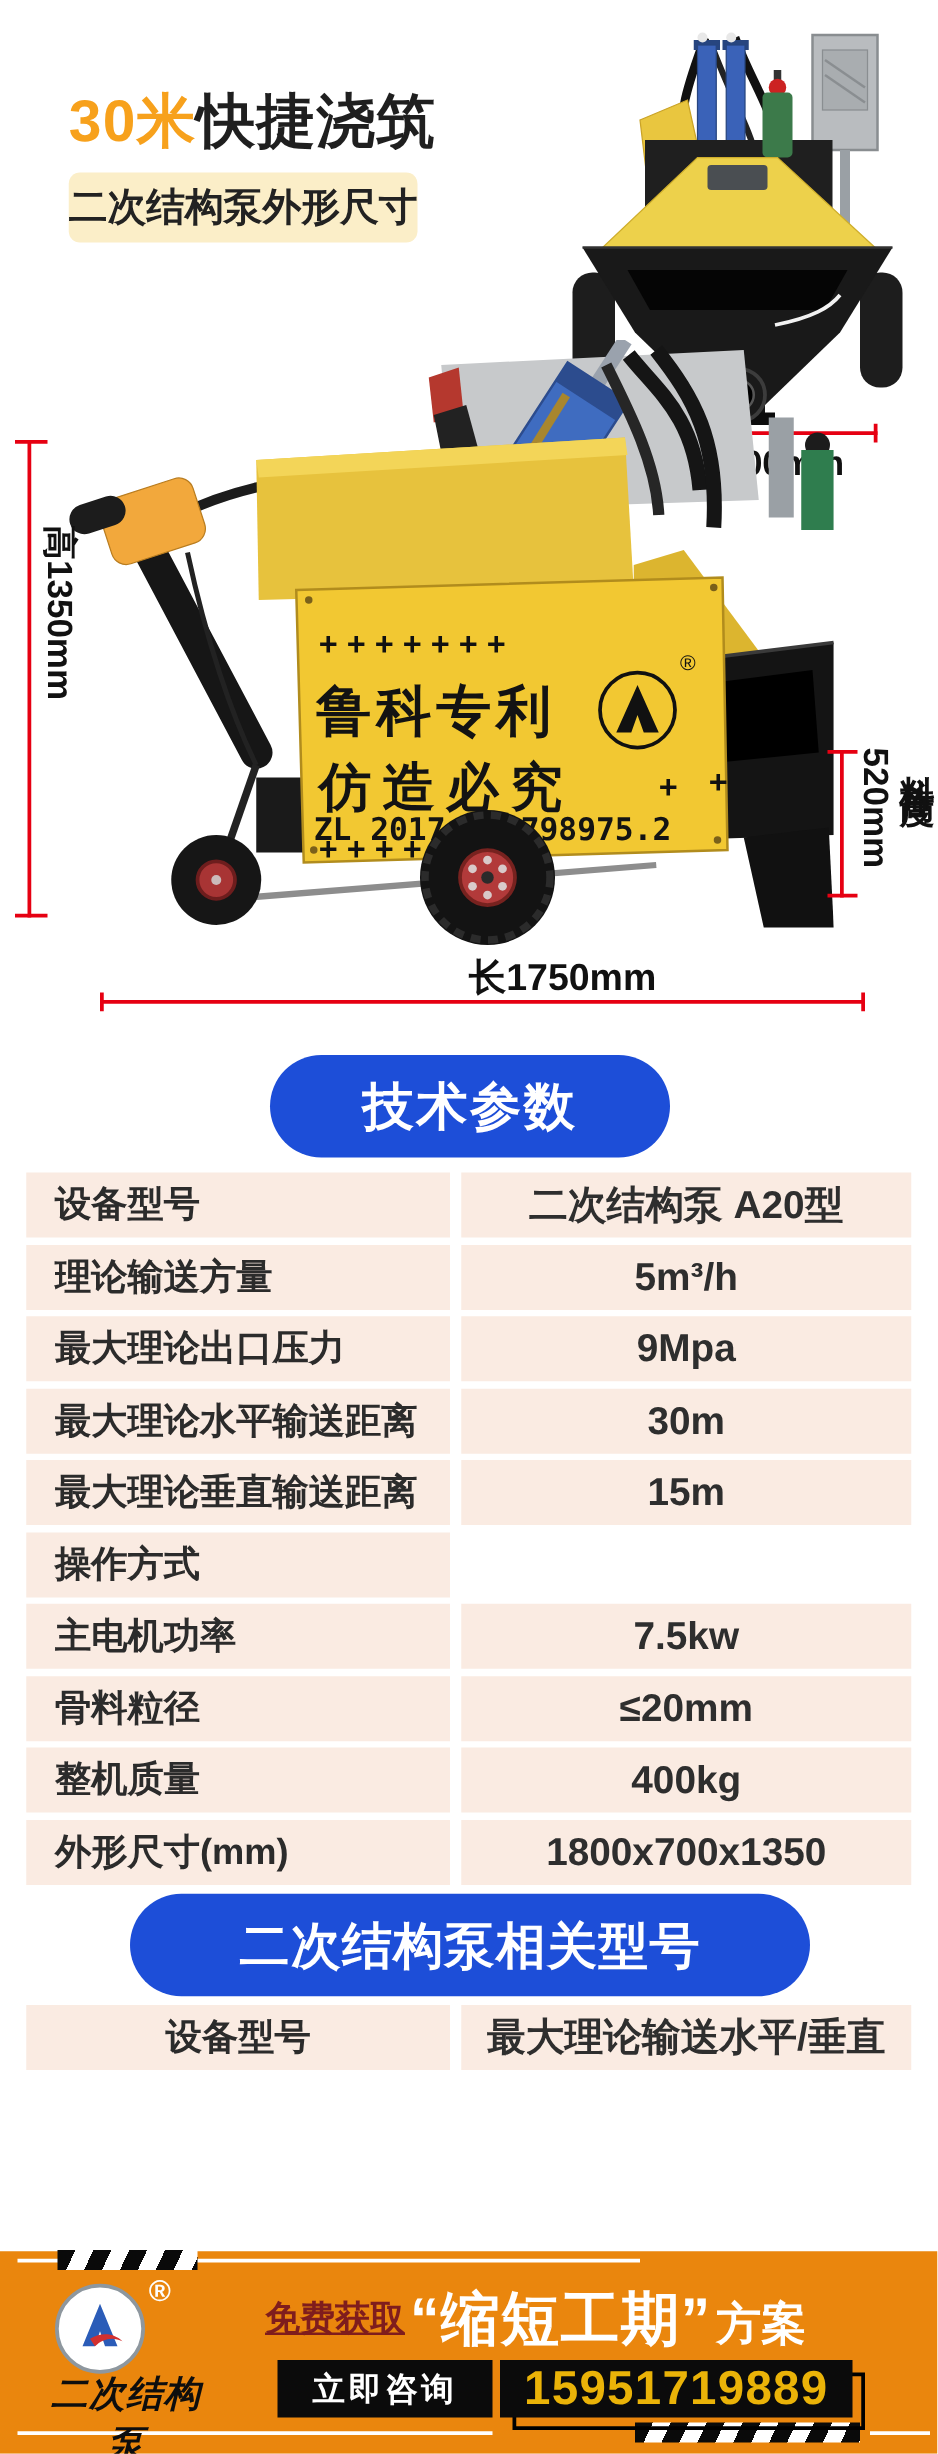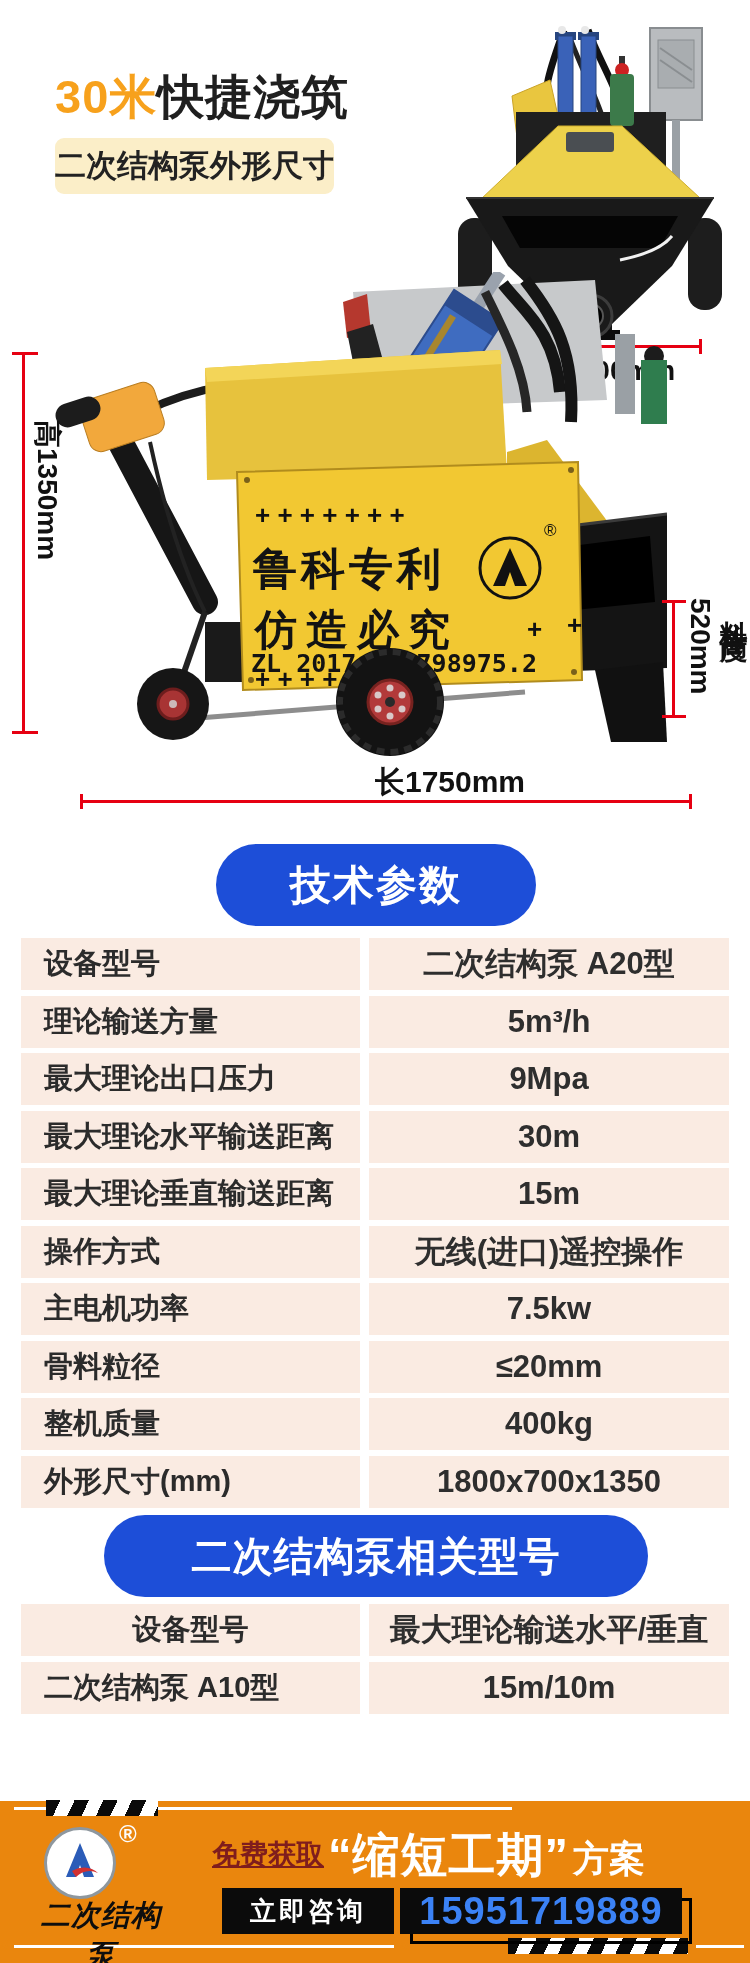--- a/index.html
+++ b/index.html
@@ -84,21 +84,21 @@
   .headline { position:absolute; left:212px; top:1824px; height:62px; display:flex; align-items:center; white-space:nowrap; }
   .headline .pre { font-size:28px; font-weight:900; color:#7f1d1d; margin-right:4px;text-decoration:underline; }
   .headline .quoted { font-size:47px; font-weight:900; color:#ffffff; letter-spacing:1px; }
   .headline .suf { font-size:36px; font-weight:800; color:#ffffff; margin-left:4px; margin-top:8px; }
 
   .cta { position:absolute; left:222px; top:1888px; width:172px; height:46px; background:#0b0b0b;
          color:#fff; font-size:26px; font-weight:700; letter-spacing:3px;
          display:flex; align-items:center; justify-content:center; cursor:pointer; }
   .phone-frame { position:absolute; left:410px; top:1898px; width:282px; height:46px; border:3px solid #000; }
   .phone { position:absolute; left:400px; top:1888px; width:282px; height:46px; background:#0b0b0b;
-           color:#3b82f6; font-size:38px; font-weight:800; letter-spacing:1px;
+           color:#eab308; font-size:38px; font-weight:800; letter-spacing:1px;
            display:flex; align-items:center; justify-content:center; cursor:pointer; }
 </style>
 </head>
 <body>
 
 <div class="page">
 
   <div class="title"><span class="hl">30米</span><span>快捷浇筑</span></div>
   <div class="badge">二次结构泵外形尺寸</div>
 
@@ -244,21 +244,20 @@
     <div class="trow">
       <div class="tcell lab">最大理论水平输送距离</div>
       <div class="tcell val">30m</div>
     </div>
     <div class="trow">
       <div class="tcell lab">最大理论垂直输送距离</div>
       <div class="tcell val">15m</div>
     </div>
     <div class="trow">
       <div class="tcell lab">操作方式</div>
-      <div class="tcell val">无线(进口)遥控操作</div>
     </div>
     <div class="trow">
       <div class="tcell lab">主电机功率</div>
       <div class="tcell val">7.5kw</div>
     </div>
     <div class="trow">
       <div class="tcell lab">骨料粒径</div>
       <div class="tcell val">≤20mm</div>
     </div>
     <div class="trow">
@@ -270,24 +269,20 @@
       <div class="tcell val">1800x700x1350</div>
     </div>
   </div>
 
   <div class="pill pill-models">二次结构泵相关型号</div>
 
   <div class="tbl tbl-models">
     <div class="trow">
       <div class="tcell lab center">设备型号</div>
       <div class="tcell val">最大理论输送水平/垂直</div>
-    </div>
-    <div class="trow">
-      <div class="tcell lab">二次结构泵 A10型</div>
-      <div class="tcell val">15m/10m</div>
     </div>
   </div>
 
   <div class="footer">
     <div class="f-line f-line-top"></div>
     <div class="stripes stripes-top"></div>
     <div class="f-line f-line-bl"></div>
     <div class="stripes stripes-bot"></div>
     <div class="f-line f-line-br"></div>
   </div>

